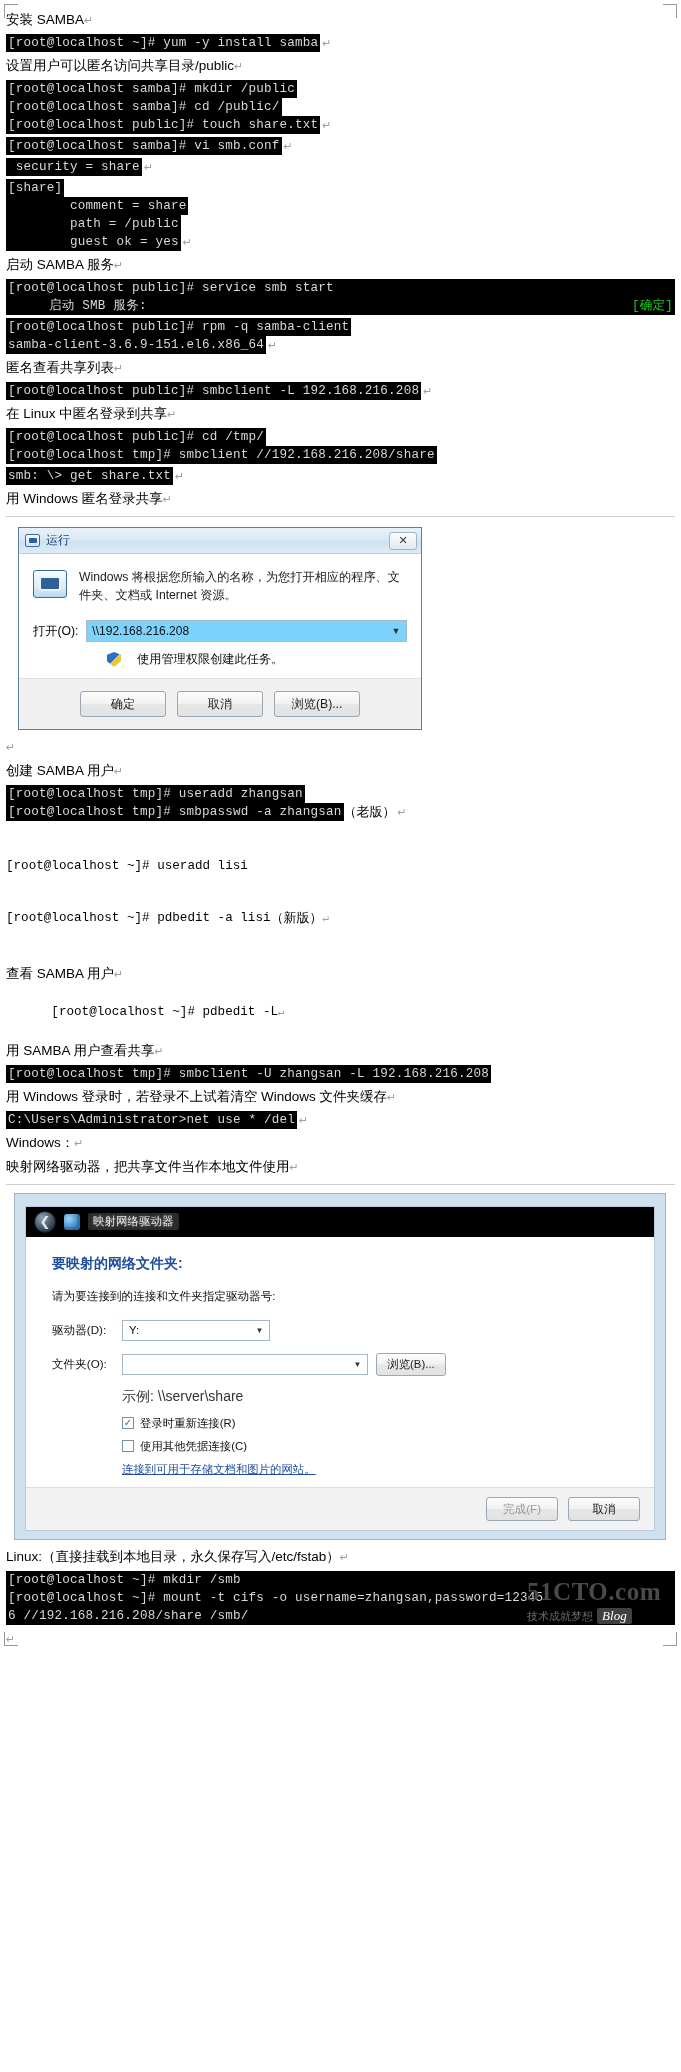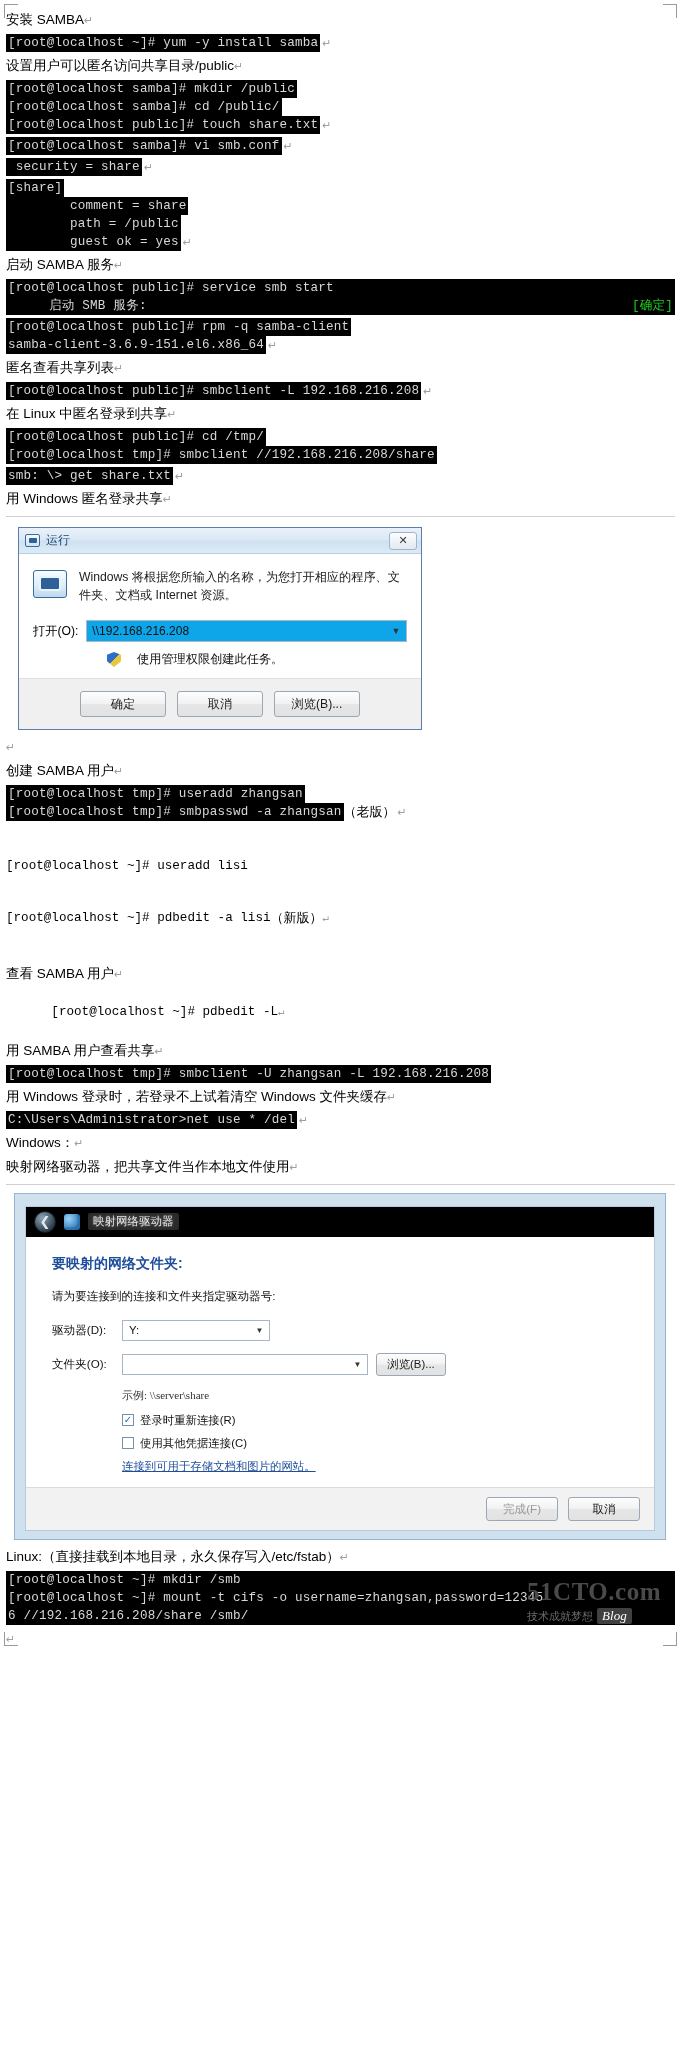--- a/index.html
+++ b/index.html
@@ -111,21 +111,21 @@
   }
   .run-icon-lg::after{
     content:""; position:absolute; left:7px; top:7px; width:18px;height:11px;
     background:#2f6098; border-radius:1px;
     box-shadow: 0 0 0 2px #e9f3fb;
   }
   .run-desc { font-size: 12.2px; line-height: 18px; color:#1b1b1b; }
   .run-field-row { display:flex; align-items:center; gap: 8px; margin-top: 16px; }
   .run-label { font-size: 12.2px; color:#000; white-space:nowrap; }
   .combo {
-    flex:1; height: 22px; border:1px solid #aab7c4; background:#0ea5e9;
+    flex:1; height: 22px; border:1px solid #aab7c4; background:#7dd3fc;
     display:flex; align-items:center; padding: 0 2px 0 5px;
     font-size: 12px; color:#111;
   }
   .combo .val { flex:1; }
   .combo .arrow { width:16px; text-align:center; font-size:9px; color:#333; }
   .run-shield-row { display:flex; align-items:center; gap:16px; margin: 9px 0 0 74px; }
   .shield {
     width: 14px; height: 15px; position: relative; flex:0 0 14px;
     background: linear-gradient(135deg,#2d6fc4 0 50%, #e9c73d 50% 100%);
     clip-path: polygon(50% 0,100% 18%,100% 62%,50% 100%,0 62%,0 18%);
@@ -183,21 +183,21 @@
   }
   .mnd-combo .val{flex:1;}
   .mnd-combo .arrow{width:15px;text-align:center;font-size:8px;color:#333;}
   .mnd-combo.drive { width: 148px; }
   .mnd-combo.folder { width: 246px; }
   .mnd-browse {
     width:70px;height:23px;line-height:21px;text-align:center;font-size:11.4px;
     border:1px solid #9aa7b4;border-radius:3px;color:#1b1b1b;
     background: linear-gradient(to bottom,#fdfdfd 0%,#f2f2f2 48%,#e6e6e6 52%,#e2e2e2 100%);
   }
-  .mnd-example { font-size:11px; color:#333; margin: 2px 0 10px 70px; font-family: Liberation Serif, serif; }
+  .mnd-example { font-size:14px; color:#333; margin: 2px 0 10px 70px; }
   .mnd-check { display:flex; align-items:center; gap:6px; margin: 0 0 8px 70px; font-size:11.4px;color:#111;}
   .cb {
     width:12px;height:12px;border:1px solid #7b90a5;background:#fff;
     display:inline-flex;align-items:center;justify-content:center;
     font-size:10px;color:#1b6fc4;line-height:1;
   }
   .mnd-link { margin: 6px 0 0 70px; font-size:11.4px; color:#1f4e9b; text-decoration: underline; }
   .mnd-footer {
     border-top:1px solid #dcdcdc; background:#f2f2f2;
     padding: 9px 14px; display:flex; justify-content:flex-end; gap:10px;

